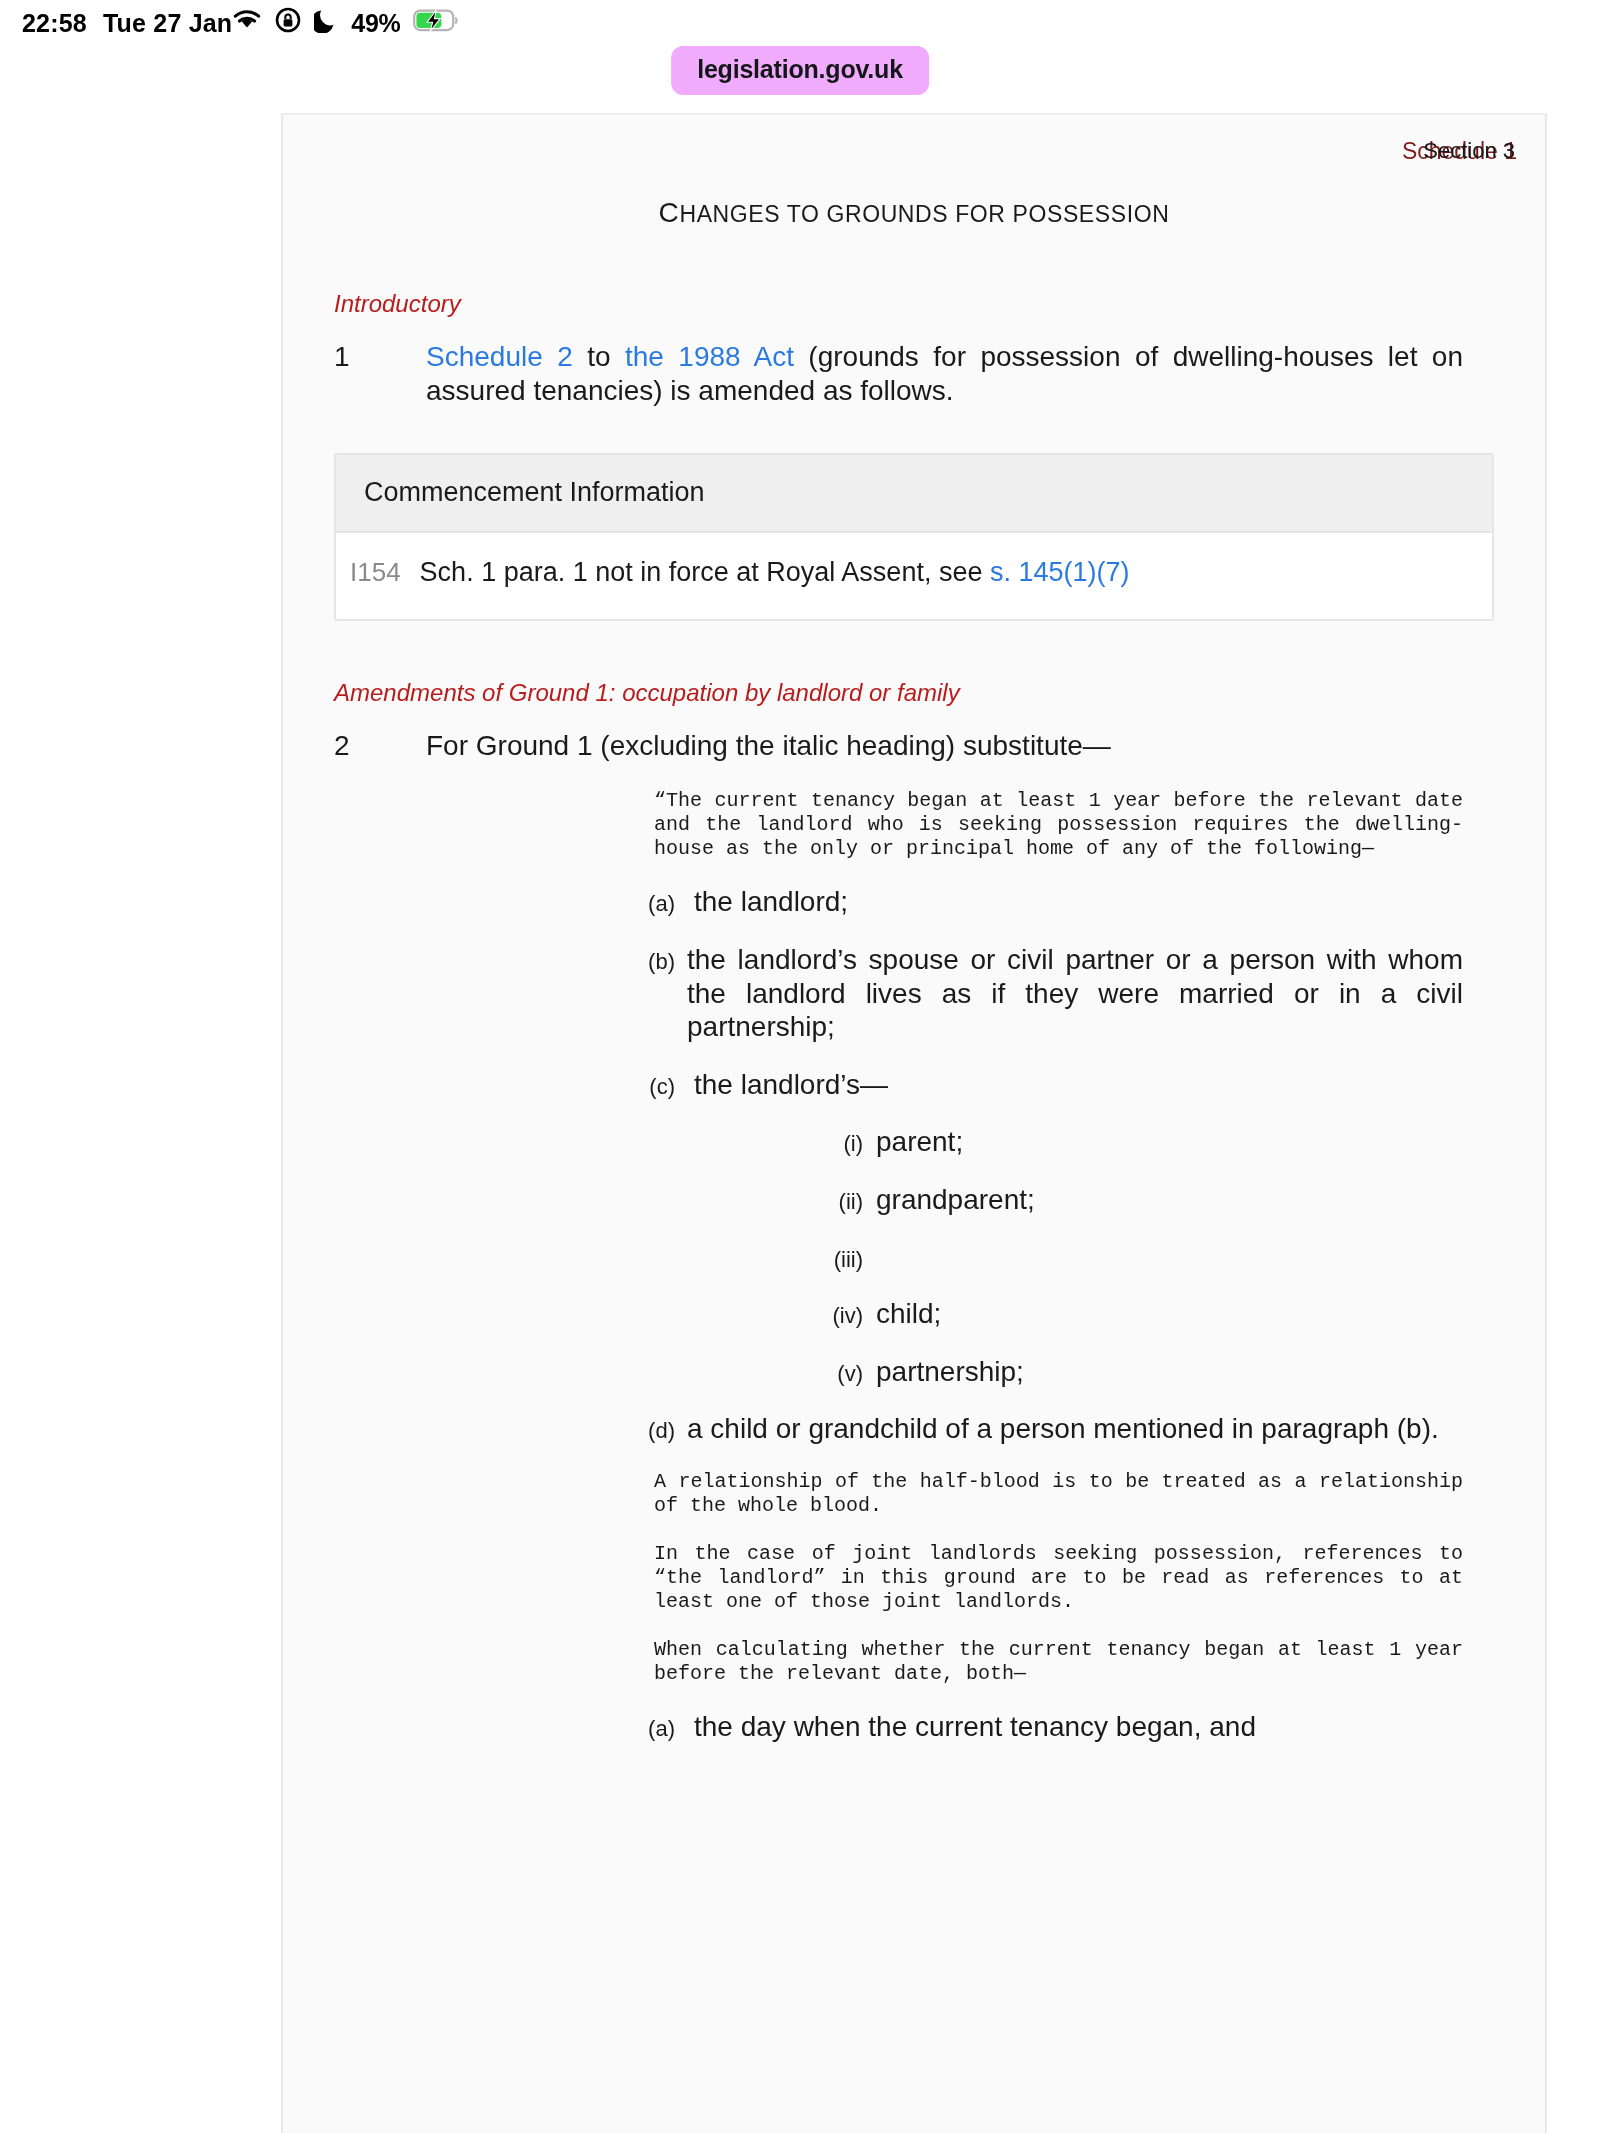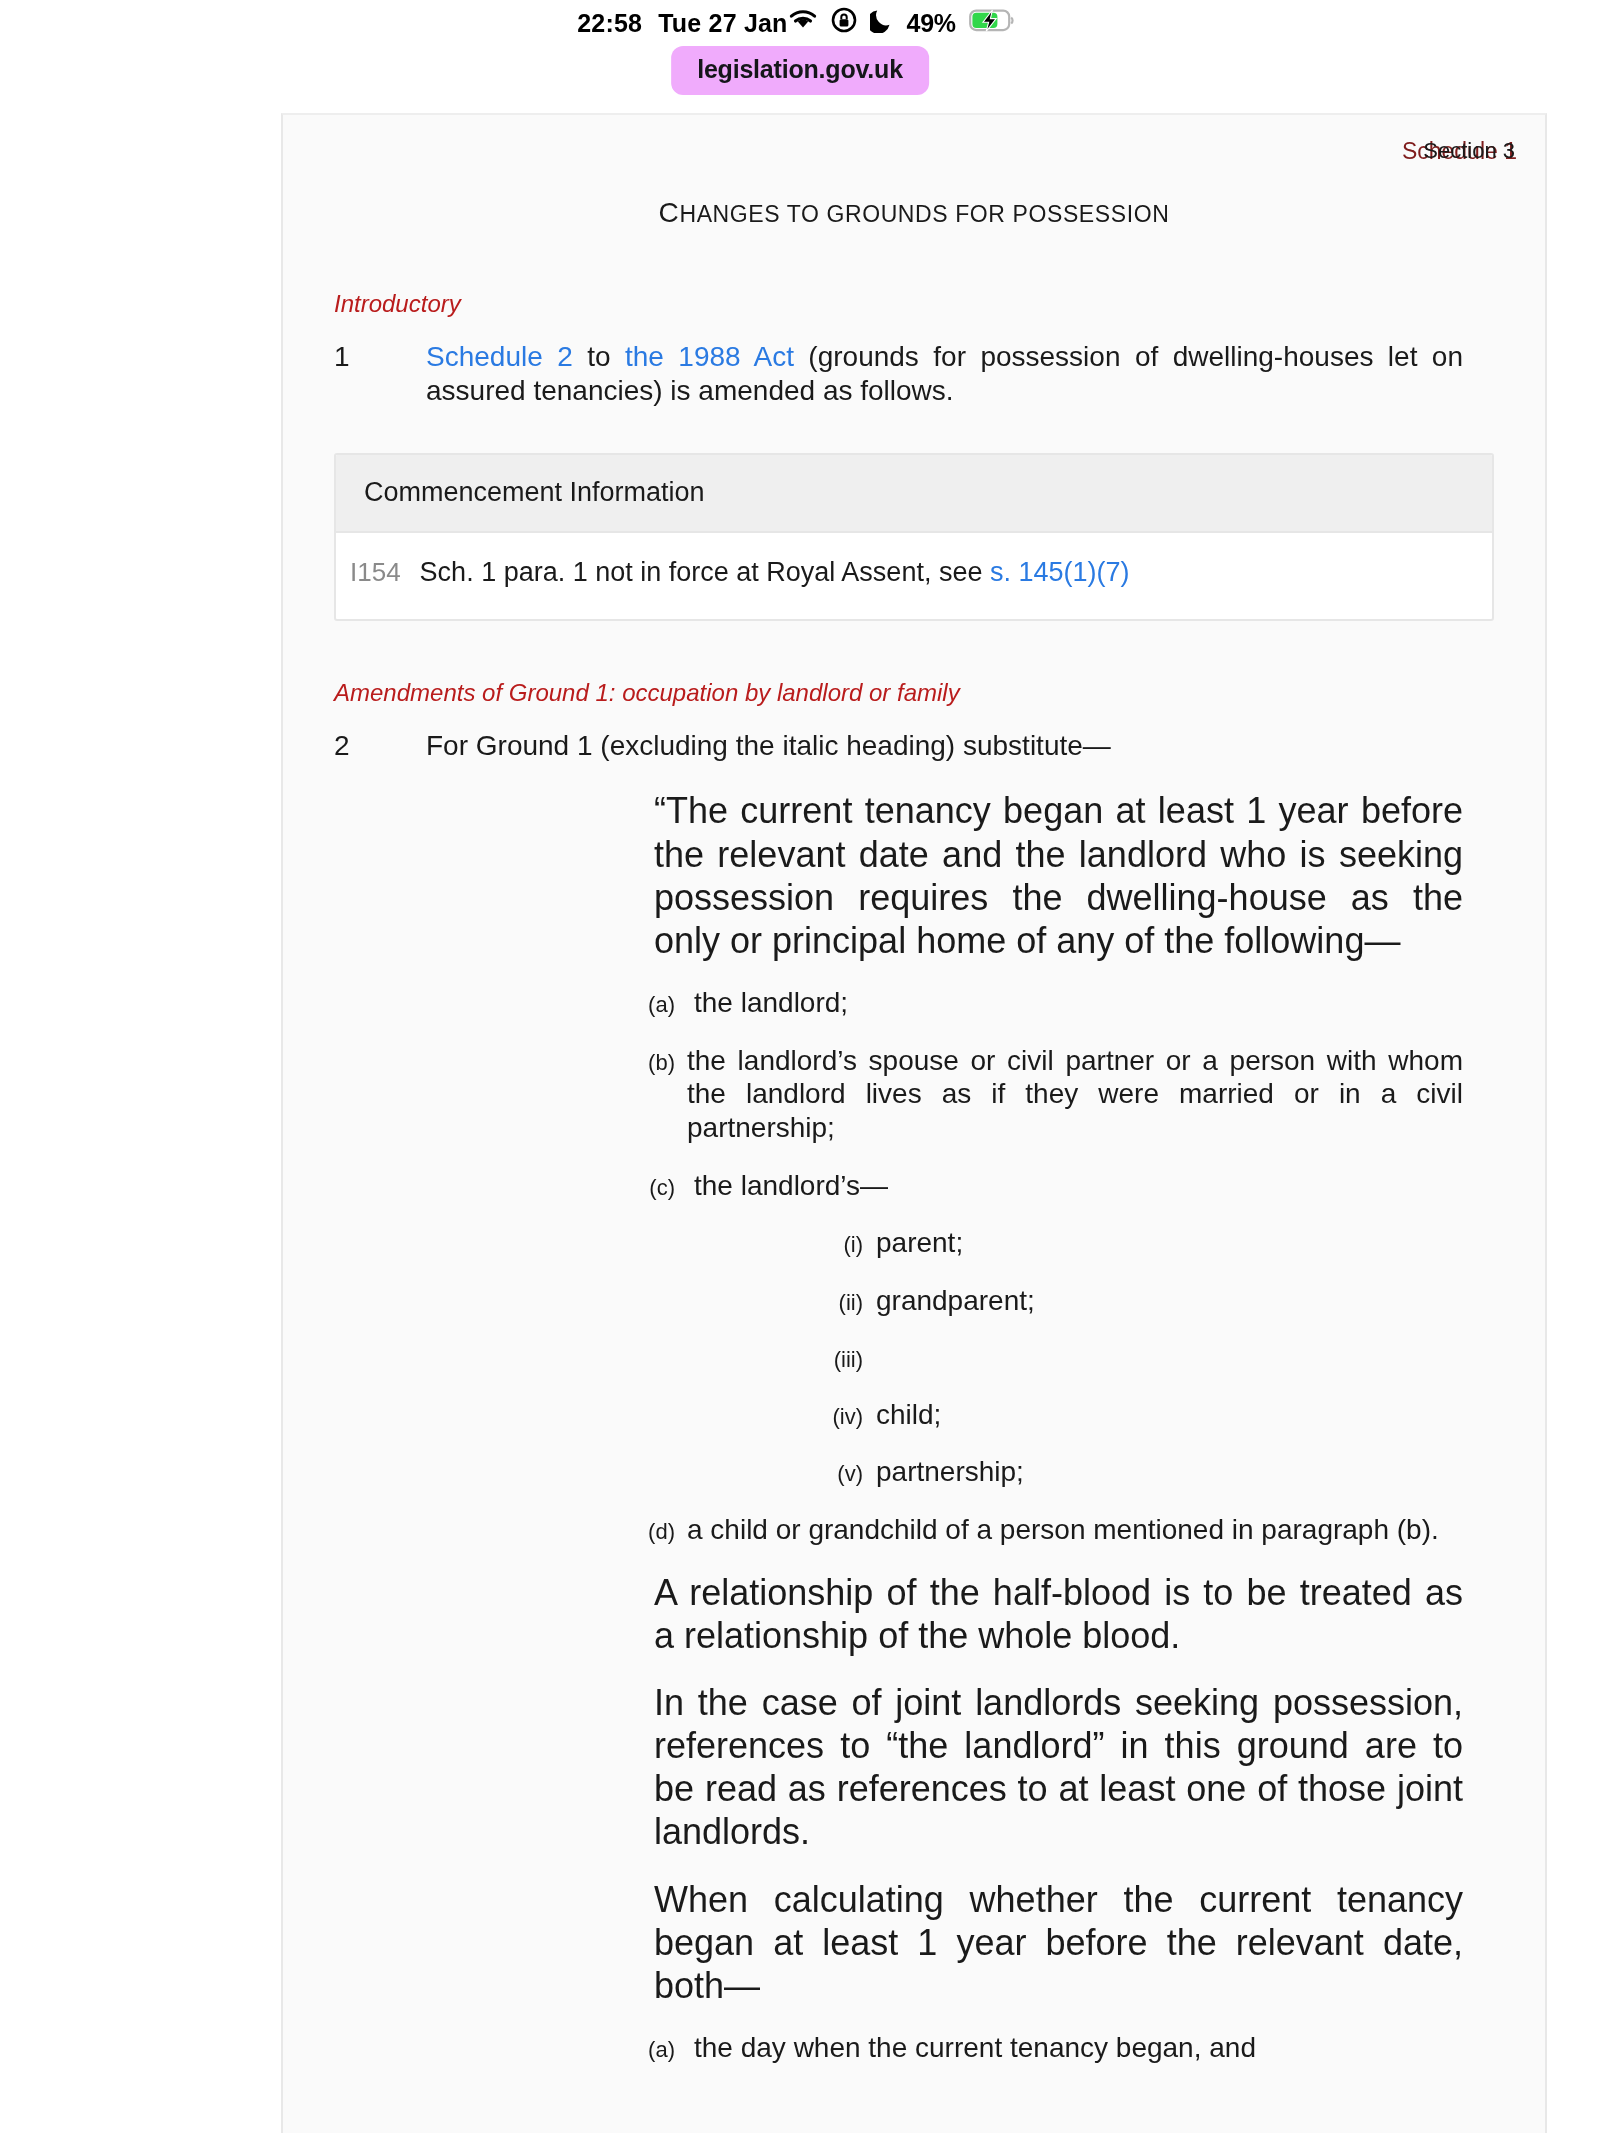--- a/index.html
+++ b/index.html
@@ -14,21 +14,21 @@
     color: #1a1a1a;
     overflow: hidden;
     position: relative;
   }
 
   
   .status-bar {
     height: 46px;
     display: flex;
     align-items: center;
-    justify-content: center;
+    justify-content: flex-start;
     padding: 0 30px 0 22px;
     box-sizing: border-box;
     font-size: 25px;
     font-weight: bold;
     color: #000;
     letter-spacing: 0.2px;
   }
   .status-left {
     display: flex;
     align-items: baseline;
@@ -176,25 +176,26 @@
     color: #8a8a8a;
     font-size: 26px;
     margin-right: 19px;
     white-space: nowrap;
   }
 
   
   .q-block {
     margin-left: 343px;
     margin-right: 54px;
-    font-size: 36px;
+    font-size: 20px;
     line-height: 1.2;
     text-align: justify;
     margin-top: 24px;
     color: #1a1a1a;
+    font-family: Liberation Mono, monospace;
   }
   .q-block.first { margin-top: 26px; }
 
   .lvl-item {
     display: flex;
     margin-left: 312px;
     margin-right: 54px;
     margin-top: 24px;
     font-size: 28px;
     line-height: 1.2;

